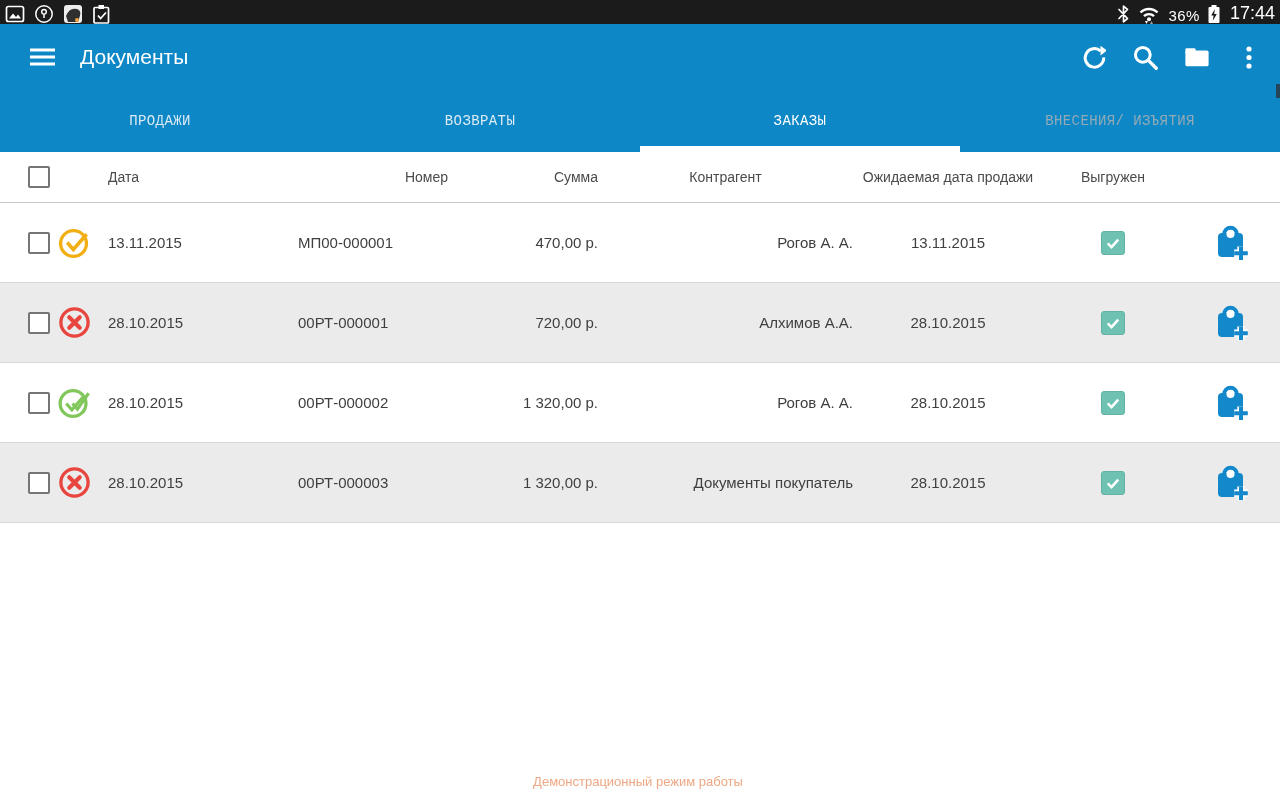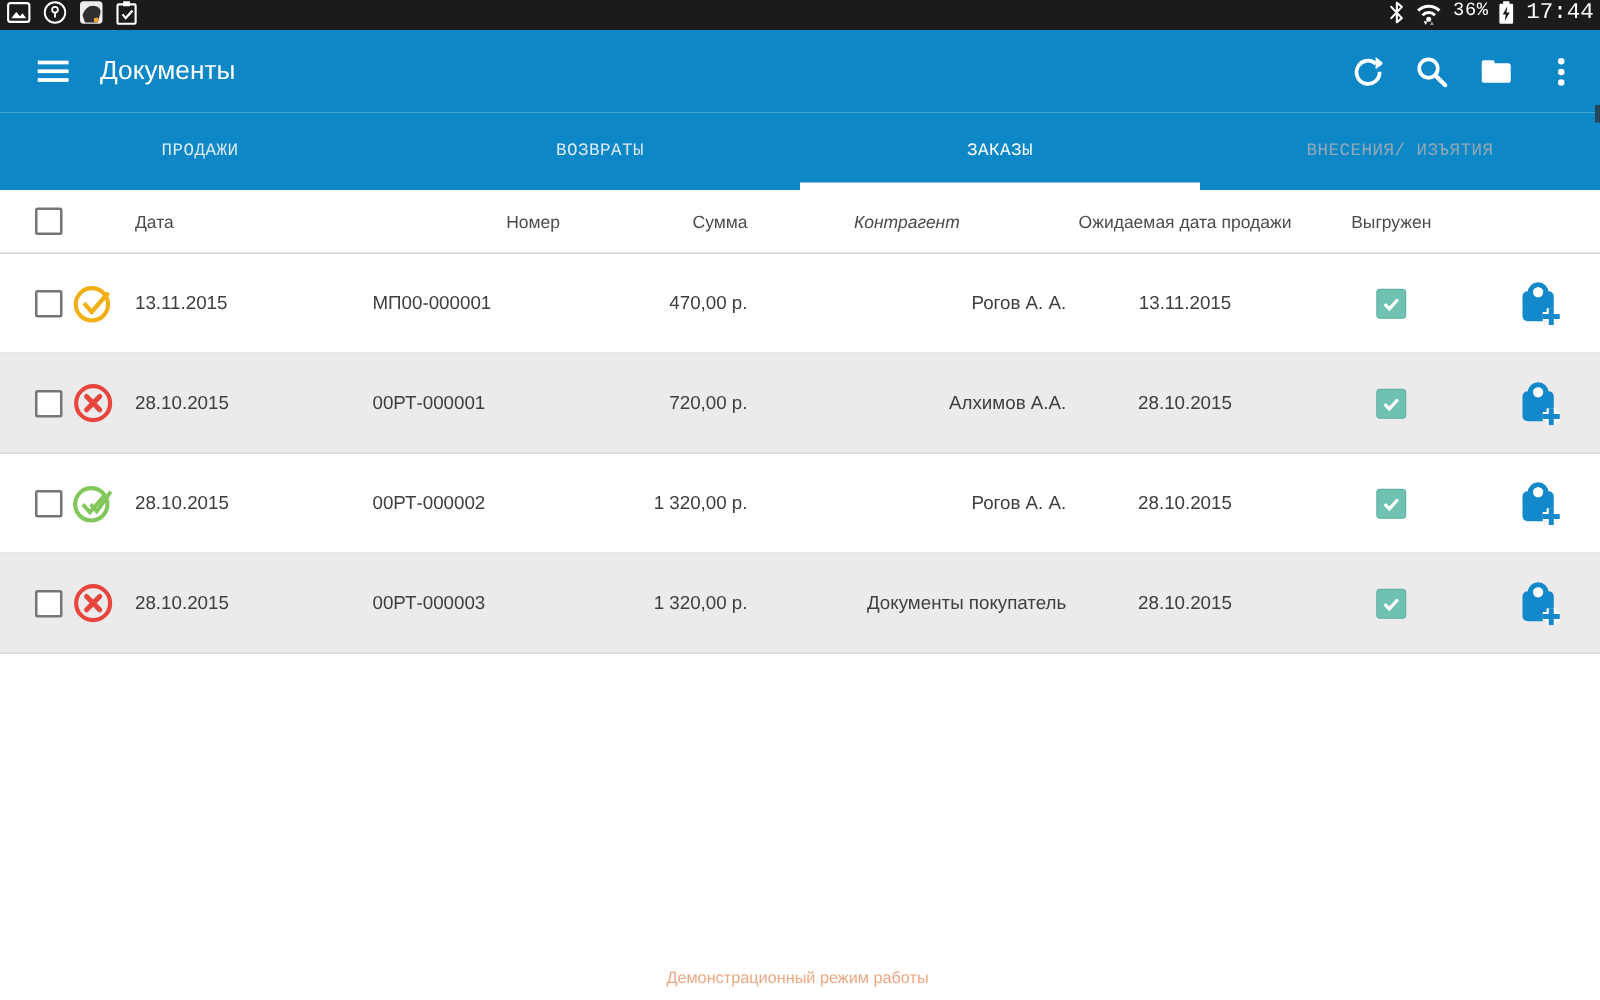--- a/index.html
+++ b/index.html
@@ -2,21 +2,21 @@
 <html><head>
 <meta charset="utf-8">
 <style>
   * { margin:0; padding:0; box-sizing:border-box; }
   html,body { width:1280px; height:800px; overflow:hidden; background:#fff;
     font-family:"Liberation Sans", sans-serif; }
 
   
   .status-bar { height:24px; background:#1b1b1b; color:#fff; display:flex;
     align-items:center; justify-content:space-between; padding:0 5px; }
-  .sb-left, .sb-right { display:flex; align-items:flex-start; gap:9px; height:100%;font-family:Liberation Mono, monospace; }
+  .sb-left, .sb-right { display:flex; align-items:flex-end; gap:9px; height:100%; }
   .sb-right { gap:7px; }
   .sb-pct { font-size:15px; letter-spacing:0.5px; }
   .sb-time { font-size:18px; margin-left:2px; }
 
   
   .app-bar { height:66px; background:#0d87c6; display:flex; align-items:center;
     padding:0 18px 0 29px; position:relative; }
   .app-title { color:#fff; font-size:21px; margin-left:25px; }
   .app-actions { margin-left:auto; display:flex; align-items:center; gap:26px; }
   .act-btn { width:26px; height:26px; display:flex; align-items:center; justify-content:center; cursor:pointer; }
@@ -42,21 +42,21 @@
   .c-check  { flex:0 0 50px; padding-left:28px; display:flex; align-items:center; }
   .c-status { flex:0 0 48px; display:flex; align-items:center; justify-content:center; }
   .c-date   { flex:0 0 150px; padding-left:10px; }
   .c-number { flex:0 0 200px; padding-left:50px; }
   .c-sum    { flex:0 0 150px; text-align:right; }
   .c-party  { flex:0 0 255px; text-align:right; }
   .c-expect { flex:0 0 190px; text-align:center; }
   .c-upl    { flex:0 0 140px; display:flex; justify-content:center; align-items:center; }
   .c-bag    { flex:1 1 auto; display:flex; justify-content:center; align-items:center; }
   .tbl-header .c-number, .tbl-header .c-sum { text-align:right; padding-left:0; }
-  .tbl-header .c-party { text-align:center;font-style:italic; }
+  .tbl-header .c-party { text-align:center; }
   .tbl-header .c-upl { }
 
   .checkbox { width:22px; height:22px; border:2px solid #757575; border-radius:2px;
     background:#fff; cursor:pointer; }
 
   .c-status svg { display:none; width:35px; height:35px; }
   .st-warning .ic-warning { display:block; }
   .st-error   .ic-error   { display:block; }
   .st-success .ic-success { display:block; }
 

